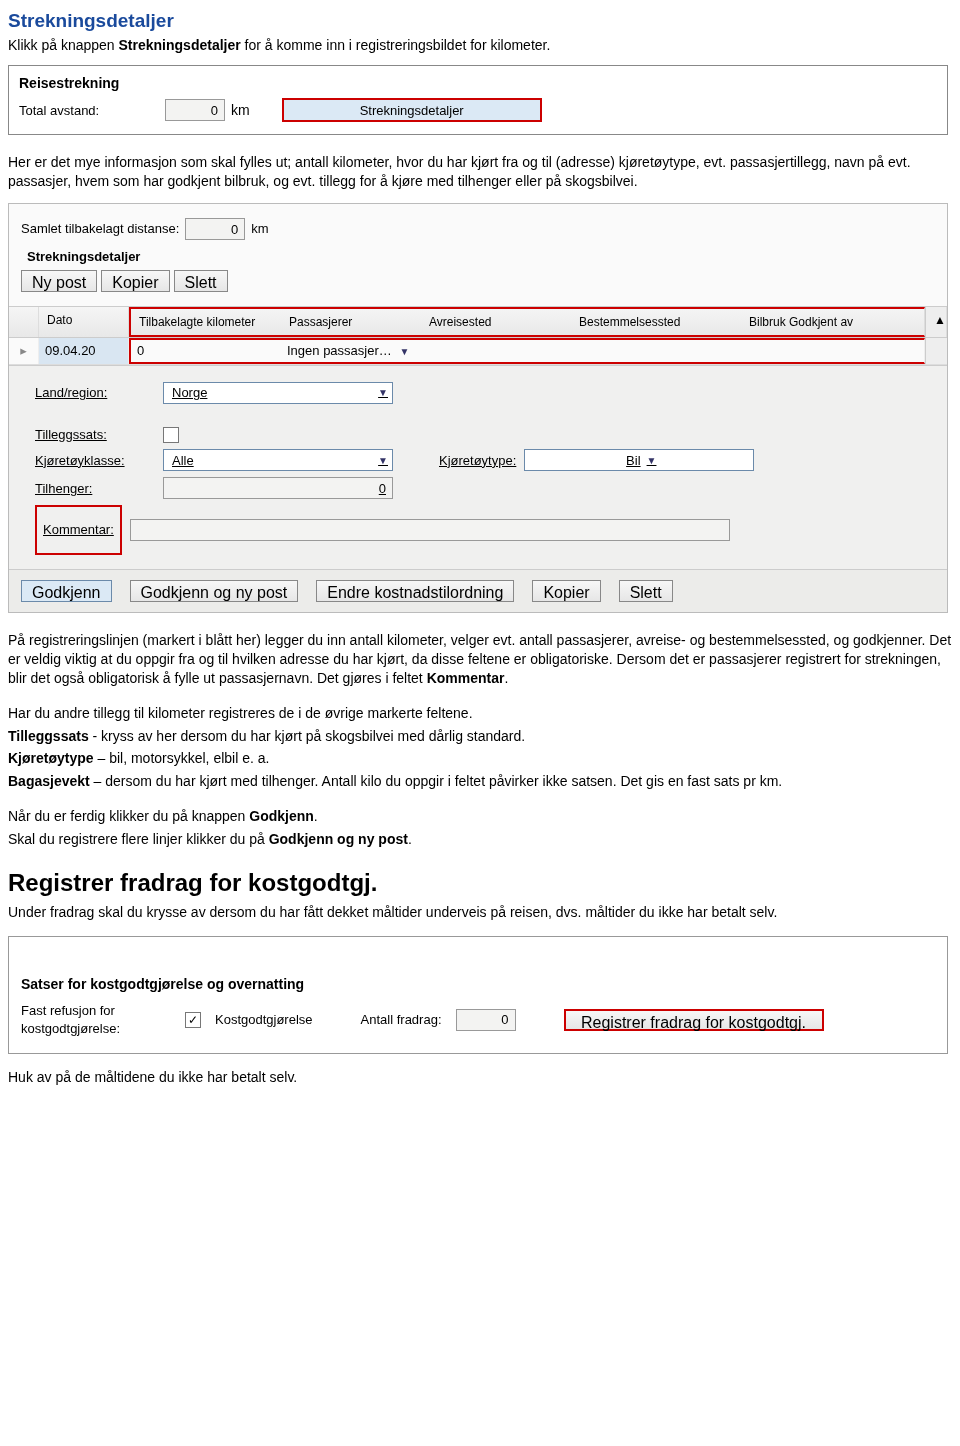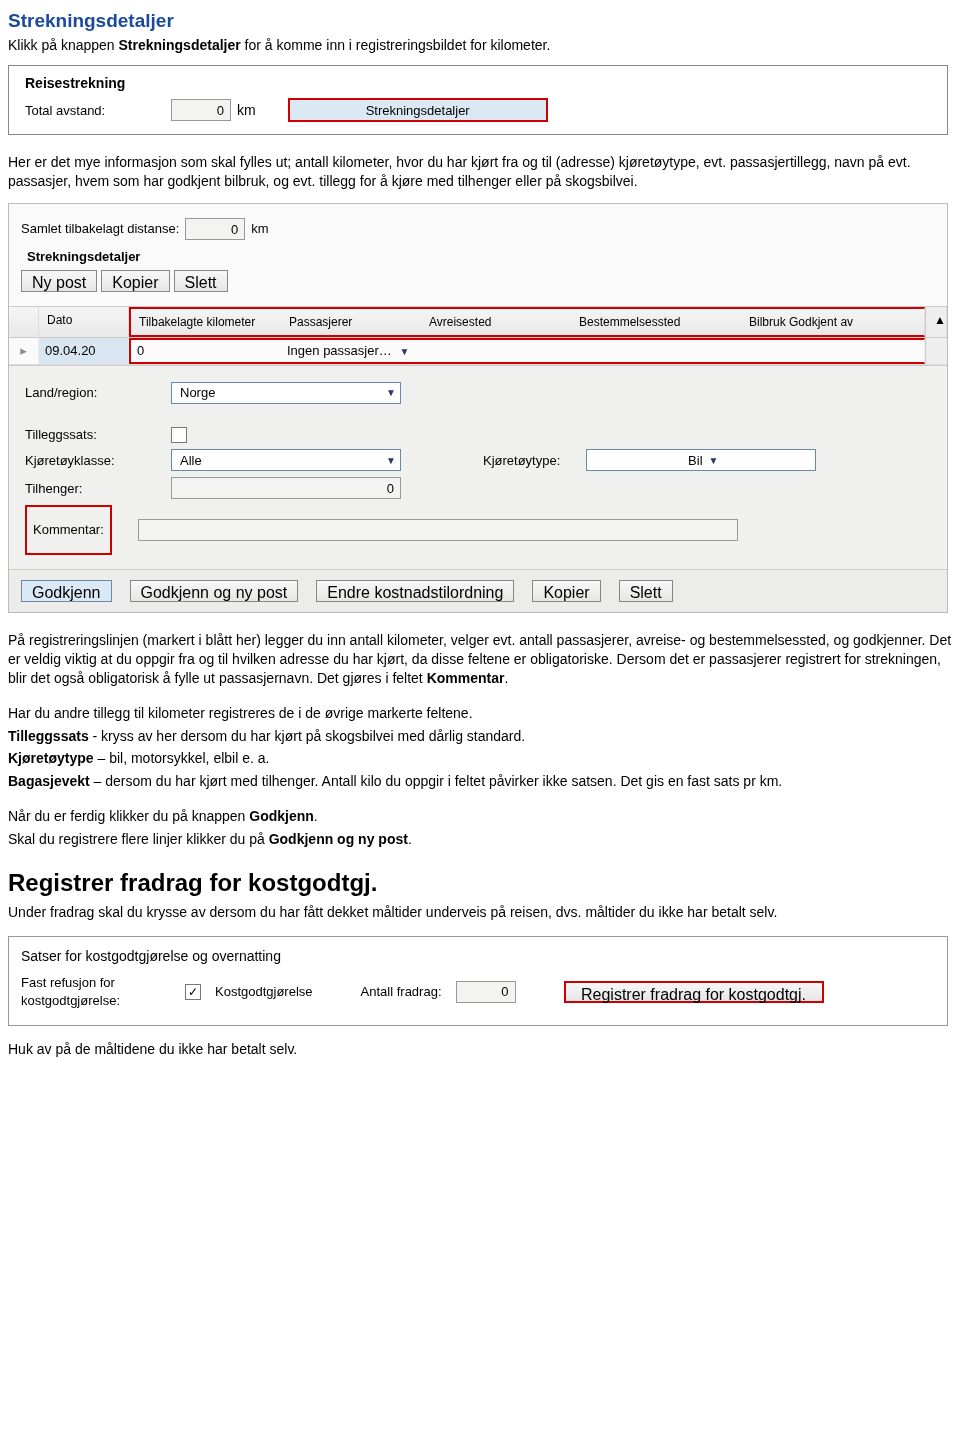--- a/index.html
+++ b/index.html
@@ -22,21 +22,21 @@
     color: #000;
     font-size: 24px;
     font-weight: bold;
     margin-top: 18px;
     margin-bottom: 4px;
   }
   p { margin-bottom: 4px; }
   .spacer { height: 12px; }
   .panel-border {
     border: 1px solid #888;
-    padding: 8px 16px;
+    padding: 8px 10px;
     margin: 10px 0 18px 0;
     width: 940px;
   }
   .panel-title {
     font-weight: bold;
     font-size: 14px;
     margin-bottom: 6px;
   }
   .row { display: flex; align-items: center; gap: 6px; margin: 4px 0; }
   .label { min-width: 140px; font-size: 13px; }
@@ -100,21 +100,21 @@
   .dd {
     border: 1px solid #6b8aaa;
     background: #fff;
     height: 22px;
     display:inline-flex; align-items:center; justify-content:space-between;
     padding: 0 4px 0 8px;
     font-size: 13px;
   }
   .dd .arrow { color:#336; font-size:10px; margin-left:6px; }
   .form-area { padding: 10px 16px 8px 16px; background:#f0f0ef; border-top:1px solid #ccc; }
-  .frow { display:flex; align-items:center; margin: 6px 0; gap: 26px; }
+  .frow { display:flex; align-items:center; margin: 6px 10px; gap: 8px; text-decoration: underline; }
   .flabel { width: 120px; font-size:13px; }
   .cb { width:16px; height:16px; border:1px solid #777; background:#fff; display:inline-block; }
   .cb.checked::after { content:"✓"; font-size:12px; line-height:14px; display:block; text-align:center; }
   .toolbar-bottom {
     display:flex; gap:18px; padding:10px 12px; background:#ececea; border-top:1px solid #ccc;
   }
 
   
   .panel3 { border:1px solid #999; padding:10px 12px; width:940px; margin: 14px 0; }
   .p3row { display:flex; align-items:center; gap:14px; margin:6px 0; font-size:13px; }
@@ -241,21 +241,21 @@
 <p><strong>Kjøretøytype</strong><span> – bil, motorsykkel, elbil e. a.</span></p>
 <p><strong>Bagasjevekt</strong><span> – dersom du har kjørt med tilhenger. Antall kilo du oppgir i feltet påvirker ikke satsen. Det gis en fast sats pr km.</span></p>
 <div class="spacer"></div>
 <p><span>Når du er ferdig klikker du på knappen </span><strong>Godkjenn</strong><span>.</span></p>
 <p><span>Skal du registrere flere linjer klikker du på </span><strong>Godkjenn og ny post</strong><span>.</span></p>
 
 <h2 class="title-black">Registrer fradrag for kostgodtgj.</h2>
 <p>Under fradrag skal du krysse av dersom du har fått dekket måltider underveis på reisen, dvs. måltider du ikke har betalt selv.</p>
 
 <div class="panel3">
-  <div style="font-weight:normal; margin-bottom:8px;">Satser for kostgodtgjørelse og overnatting</div>
+  <div style="font-weight:bold; margin-bottom:8px;margin-top:28px;">Satser for kostgodtgjørelse og overnatting</div>
   <div class="p3row">
     <span class="p3label">Fast refusjon for kostgodtgjørelse:</span>
     <span class="cb checked"></span>
     <span>Kostgodtgjørelse</span>
     <span style="width:20px;"></span>
     <span>Antall fradrag:</span>
     <input class="input input-num" value="0" style="">
     <span style="width:20px;"></span>
     <button class="btn red-box" style="width:260px;">Registrer fradrag for kostgodtgj.</button>
   </div>

